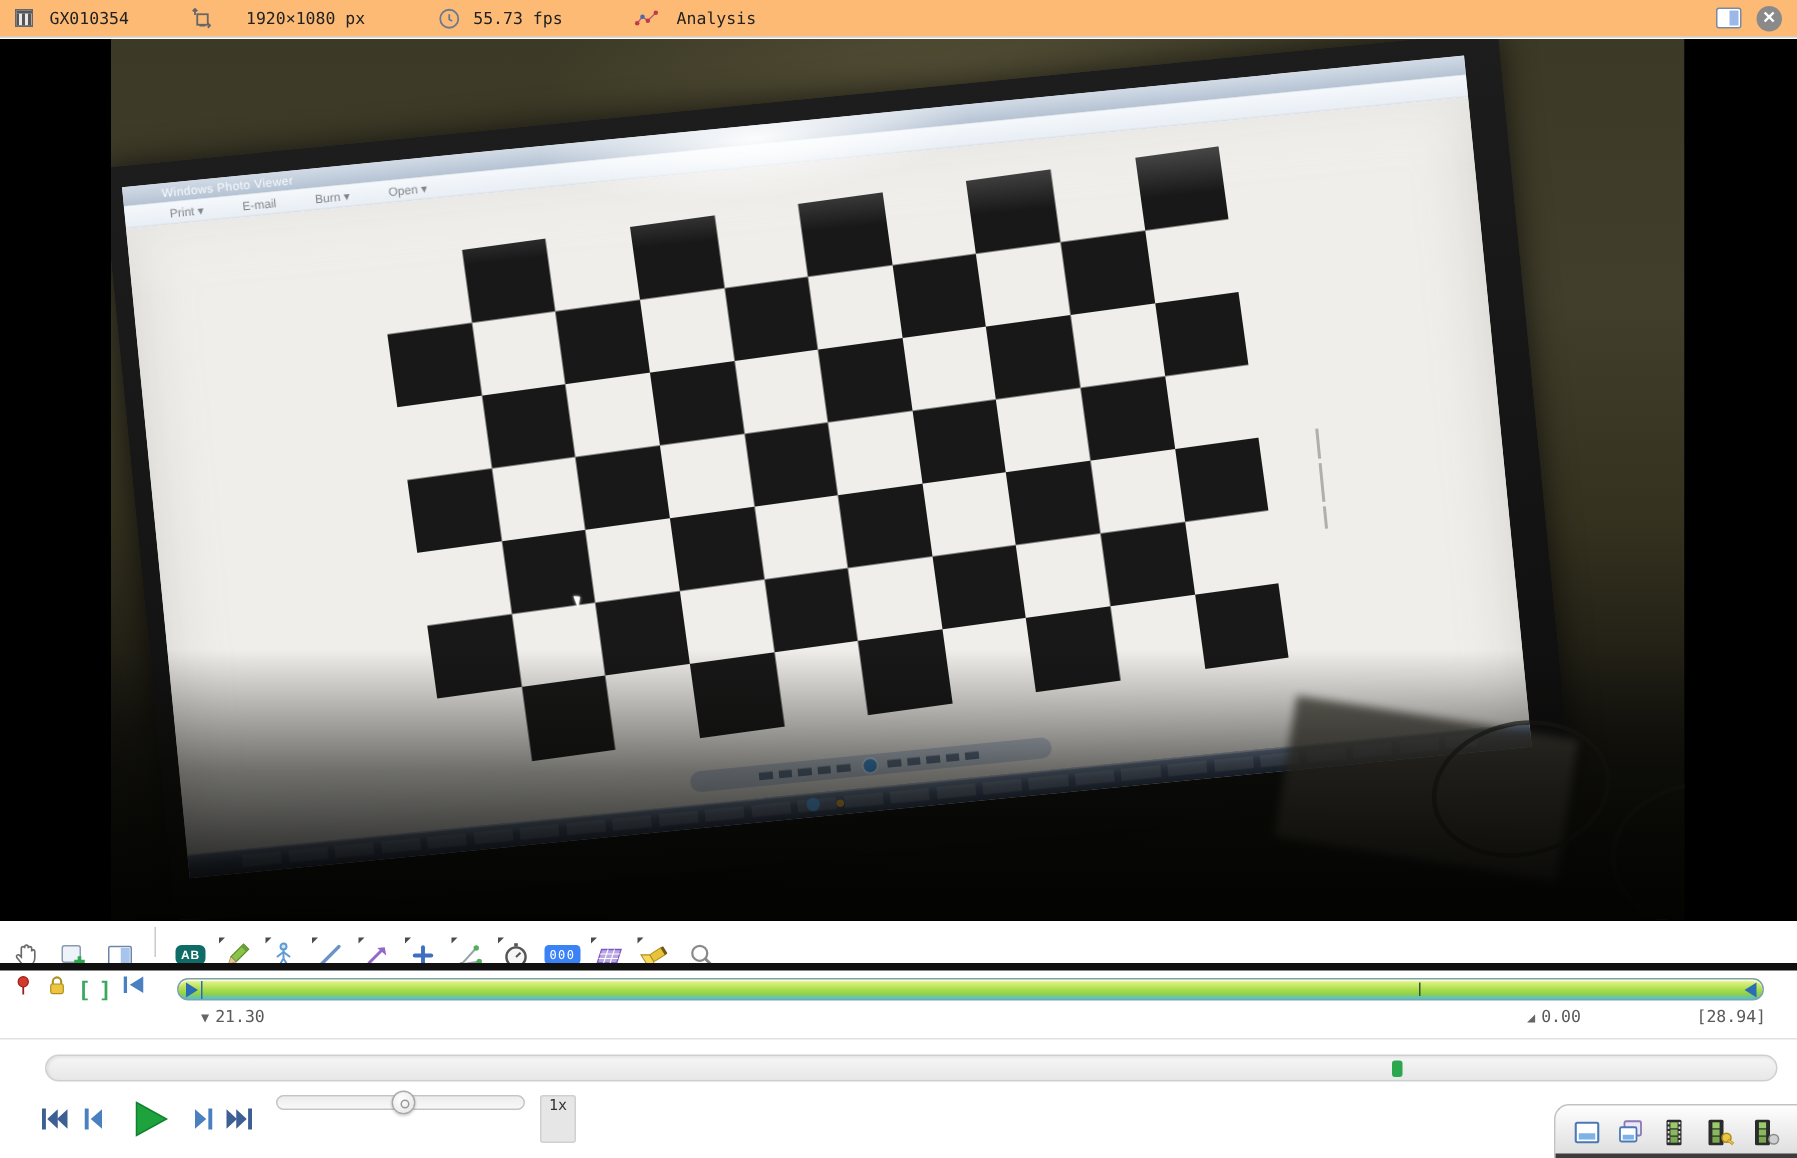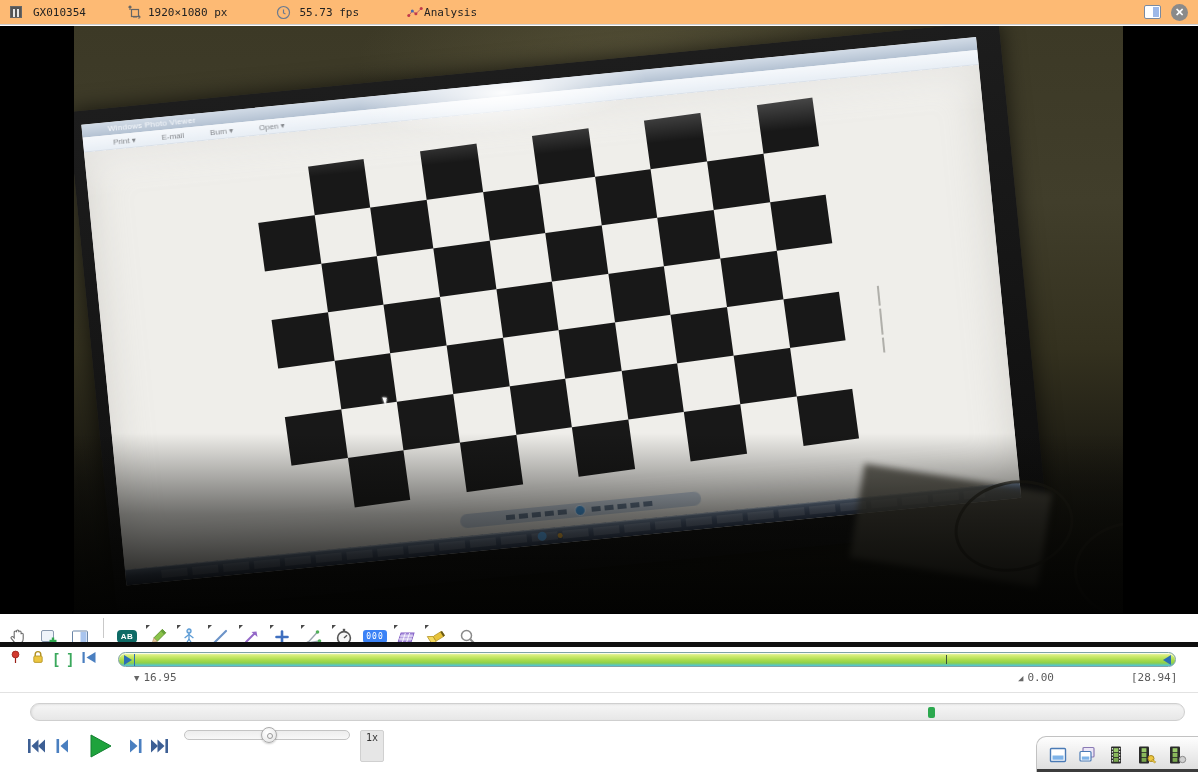--- a/index.html
+++ b/index.html
@@ -177,38 +177,38 @@
     <span class="seg" style="margin-left:9px">GX010354</span>
     <span class="tb-icon" style="margin-left:40px">
       <svg width="16" height="16" viewBox="0 0 16 16">
           <g stroke="#666" fill="none" stroke-width="1.2">
             <path d="M4 6 v-4 M2.5 3.5 L4 2 l1.5 1.5"></path>
             <rect x="5.5" y="5.5" width="7" height="7"></rect>
             <path d="M7 14 h4 M12.5 12.5 L14 14 l-1.5 1.5" transform="translate(0,-1)"></path>
           </g>
         </svg>
     </span>
-    <span class="seg" style="margin-left:6px">1920×1080 px</span>
+    <span class="seg" style="margin-left:22px">1920×1080 px</span>
     <span class="tb-icon" style="margin-left:48px">
       <svg width="15" height="15" viewBox="0 0 15 15">
           <circle cx="7.5" cy="7.5" r="6" fill="none" stroke="#6a7econ" stroke-width="1.2" style="stroke:#6a7a90"></circle>
           <path d="M7.5 4.5 V8 l2 1" fill="none" stroke="#6a7a90" stroke-width="1.2"></path>
         </svg>
     </span>
     <span class="seg" style="margin-left:8px">55.73 fps</span>
     <span class="tb-icon" style="margin-left:48px">
       <svg width="18" height="14" viewBox="0 0 18 14">
           <path d="M2 11 L6 6 L10 9 L16 3" fill="none" stroke="#b05a6a" stroke-width="1"></path>
           <circle cx="2" cy="11" r="1.7" fill="#c23a4a"></circle>
           <circle cx="6" cy="6" r="1.7" fill="#4a6ab0"></circle>
           <circle cx="10" cy="9" r="1.7" fill="#c23a4a"></circle>
           <circle cx="16" cy="3" r="1.7" fill="#c23a4a"></circle>
         </svg>
     </span>
-    <span class="seg" style="margin-left:1px">Analysis</span>
+    <span class="seg" style="margin-left:12px">Analysis</span>
     <span class="spacer"></span>
     <span class="tb-right">
       <span class="split-ic"></span>
       <span class="close-ic">✕</span>
     </span>
   </div>
 
   <div class="stage">
     <div class="video-frame">
       <div class="wall"></div>
@@ -457,21 +457,21 @@
     </span>
     <div class="timeline">
       <div class="playhead"></div>
       <div class="playhead-line"></div>
       <div class="timeline-tick" style="left: 78.3%;"></div>
       <div class="timeline-end"></div>
     </div>
   </div>
 
   <div class="time-row">
-    <span class="time-left"><span class="tri">▼</span><span>16.95</span></span>
+    <span class="time-left"><span class="tri">▼</span><span>21.30</span></span>
     <span class="time-sync"><span class="tri">◢</span><span>0.00</span></span>
     <span class="time-total">[28.94]</span>
   </div>
 
   <div class="divider"></div>
 
   <div class="tracker">
     <div class="key-marker" style="left: 77.8%;"></div>
   </div>
 

